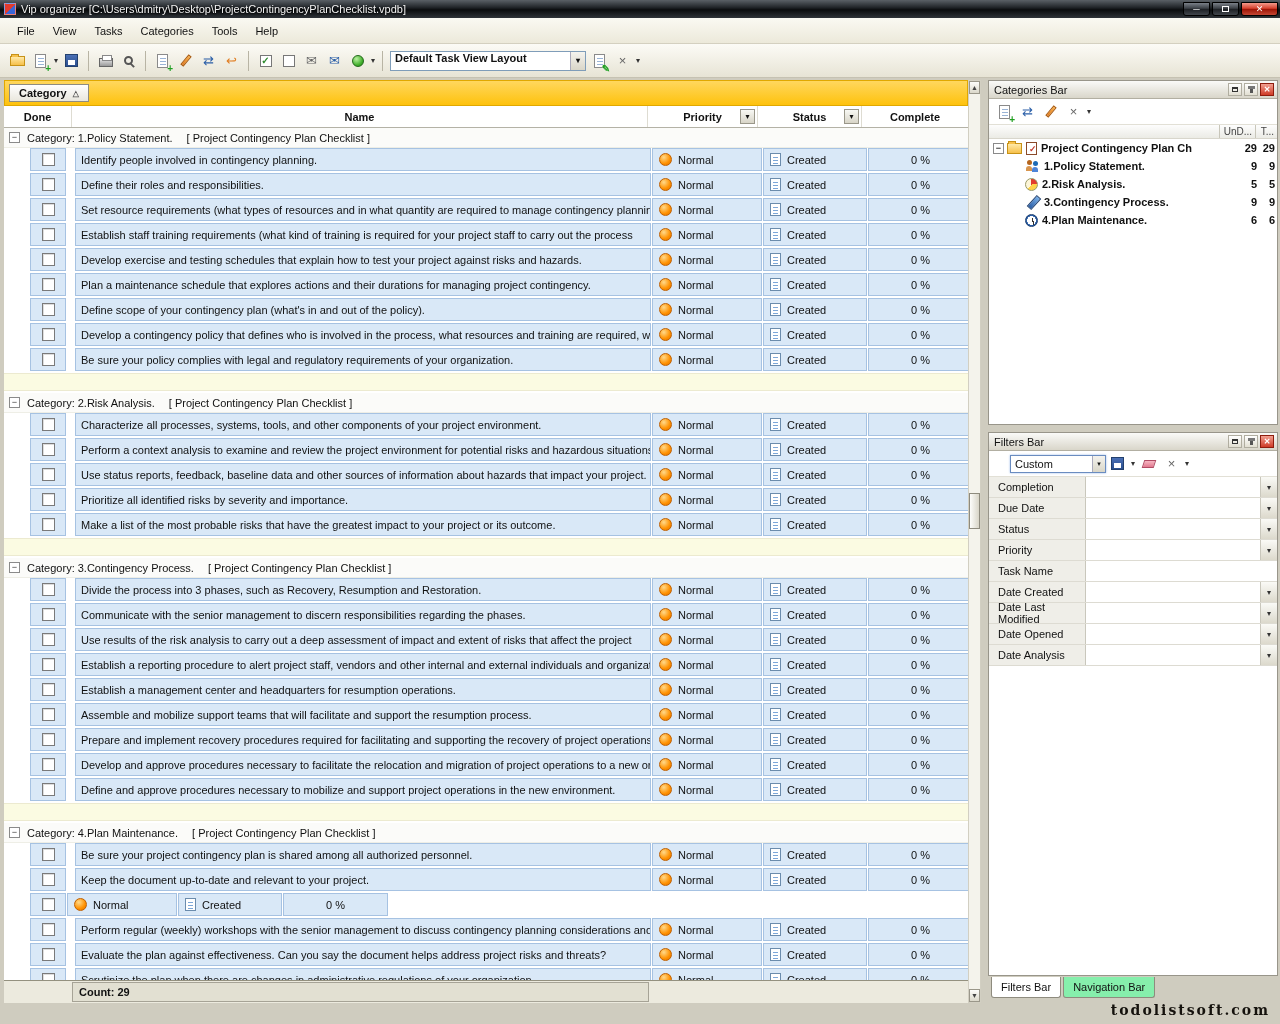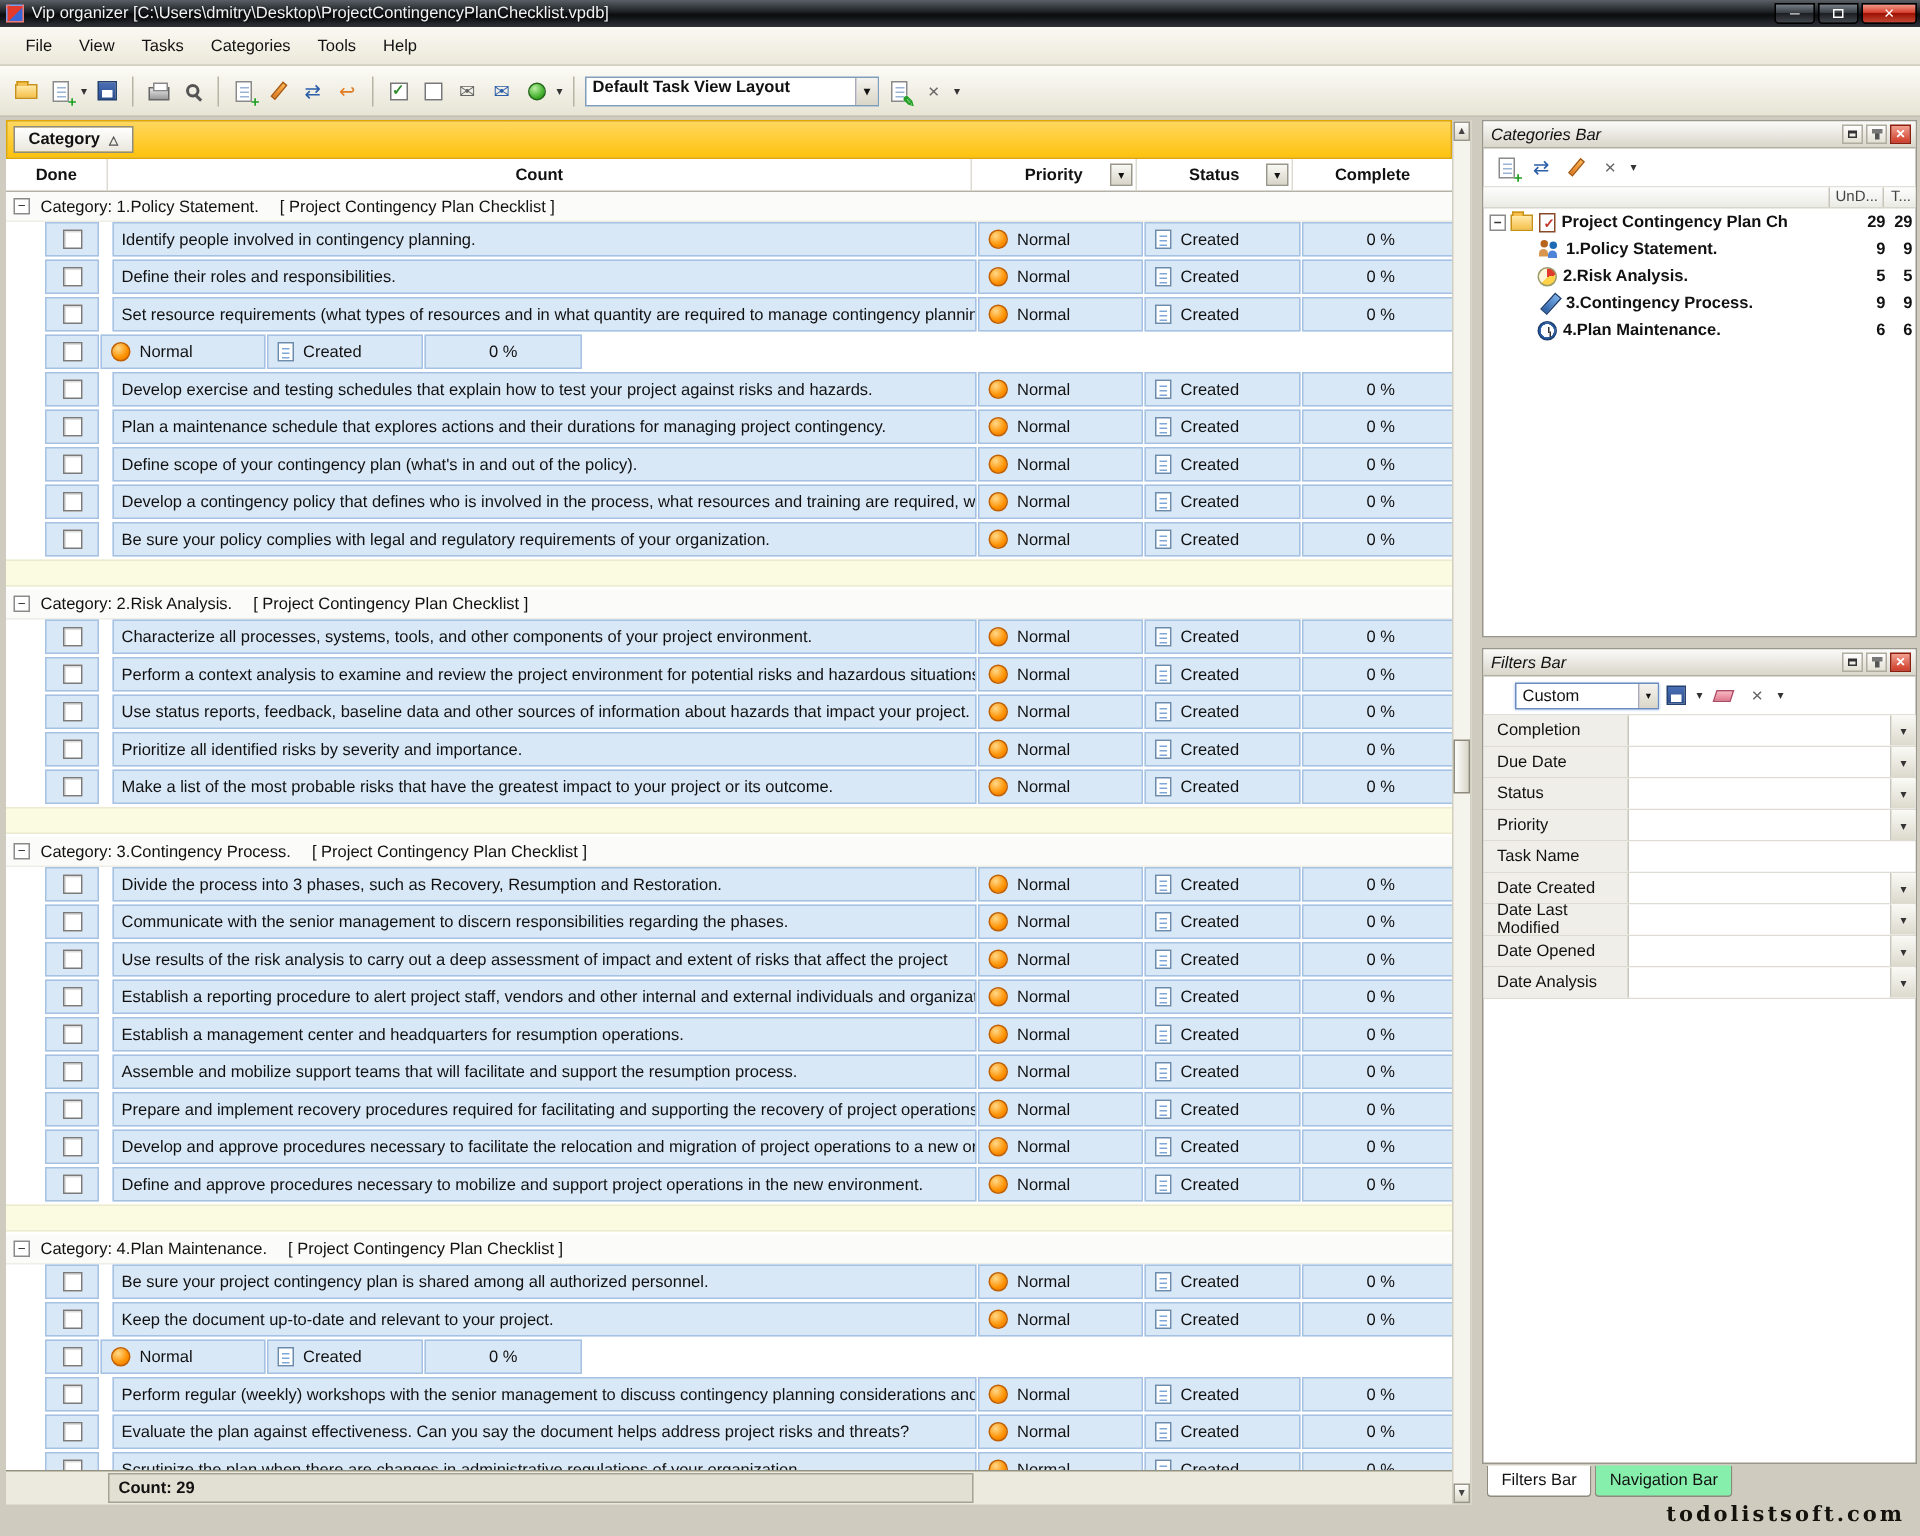--- a/index.html
+++ b/index.html
@@ -74,21 +74,21 @@
 .vscroll{position:absolute;left:968px;top:80px;width:13px;height:923px;background:#f4f3ec;border:1px solid #d2cfc2;}
 .sb-btn{position:absolute;left:0;width:11px;height:13px;background:linear-gradient(#fdfdfb,#dbd8ca);border:1px solid #9a978a;font-size:7px;color:#444;display:flex;align-items:center;justify-content:center;}
 .sb-up{top:0;}.sb-down{bottom:0;}
 .sb-thumb{position:absolute;left:0;top:412px;width:11px;height:36px;background:linear-gradient(90deg,#fdfdfb,#d8d5c8);border:1px solid #8e8b7e;}
 
 
 .panel{position:absolute;left:988px;width:290px;background:#fff;border:1px solid #98958a;}
 .categories-panel{top:80px;height:345px;}
 .filters-panel{top:432px;height:544px;}
 .p-hdr{height:18px;background:linear-gradient(#fafaf8,#d9d6ca);border-bottom:1px solid #b2afa2;display:flex;align-items:center;padding:0 3px 0 5px;}
-.p-title{flex:1;font-style:italic;}
+.p-title{flex:1;}
 .p-ico{width:14px;height:13px;margin-left:2px;display:flex;align-items:center;justify-content:center;border:1px solid #b0ada0;background:linear-gradient(#fff,#e2dfd2);font-size:8px;color:#333;flex:none;}
 .p-ico.closebtn{background:linear-gradient(#f2a091,#cf3b27);border-color:#8e1d0e;color:#fff;font-weight:bold;}
 .restore-glyph{width:6px;height:5px;border:1px solid #333;border-top-width:2px;}
 .pin-glyph{width:3px;height:7px;background:#555;position:relative;}
 .pin-glyph::after{content:"";position:absolute;left:-2px;top:0;width:7px;height:3px;background:#777;}
 .p-toolbar{height:26px;border-bottom:1px solid #e2e0d6;display:flex;align-items:center;padding:0 4px;}
 .tree-cols{height:14px;display:flex;justify-content:flex-end;background:linear-gradient(#fdfdfd,#ebebe5);border-bottom:1px solid #d8d6cc;font-size:10px;color:#444;}
 .tc{border-left:1px solid #c8c6ba;text-align:right;padding:1px 3px 0 0;}
 .tc1{width:36px;}.tc2{width:22px;}
 .tree-row{height:18px;display:flex;align-items:center;padding-left:4px;font-weight:bold;}
@@ -211,21 +211,21 @@
 
 <div class="groupby">
   <span class="cat-btn">
     <span>Category</span>
     <span class="sort-asc">△</span>
   </span>
 </div>
 
 <div class="colhdr">
   <div class="hcell h-done">Done</div>
-  <div class="hcell h-name">Count</div>
+  <div class="hcell h-name">Name</div>
   <div class="hcell h-pri">
     <span>Priority</span>
     <span class="hfilter">▾</span>
   </div>
   <div class="hcell h-status">
     <span>Status</span>
     <span class="hfilter">▾</span>
   </div>
   <div class="hcell h-comp">Complete</div>
 </div>
@@ -289,20 +289,23 @@
         <span class="st-ico"></span>
         <span>Created</span>
       </div>
       <div class="cell c-comp">
         <span>0 %</span>
       </div>
     </div>
     <div class="task-row">
       <div class="cell c-done">
         <span class="cb"></span>
+      </div>
+      <div class="cell c-name">
+        <span>Establish staff training requirements (what kind of training is required for your project staff to carry out the process</span>
       </div>
       <div class="cell c-pri">
         <span class="pri-ico"></span>
         <span>Normal</span>
       </div>
       <div class="cell c-status">
         <span class="st-ico"></span>
         <span>Created</span>
       </div>
       <div class="cell c-comp">

